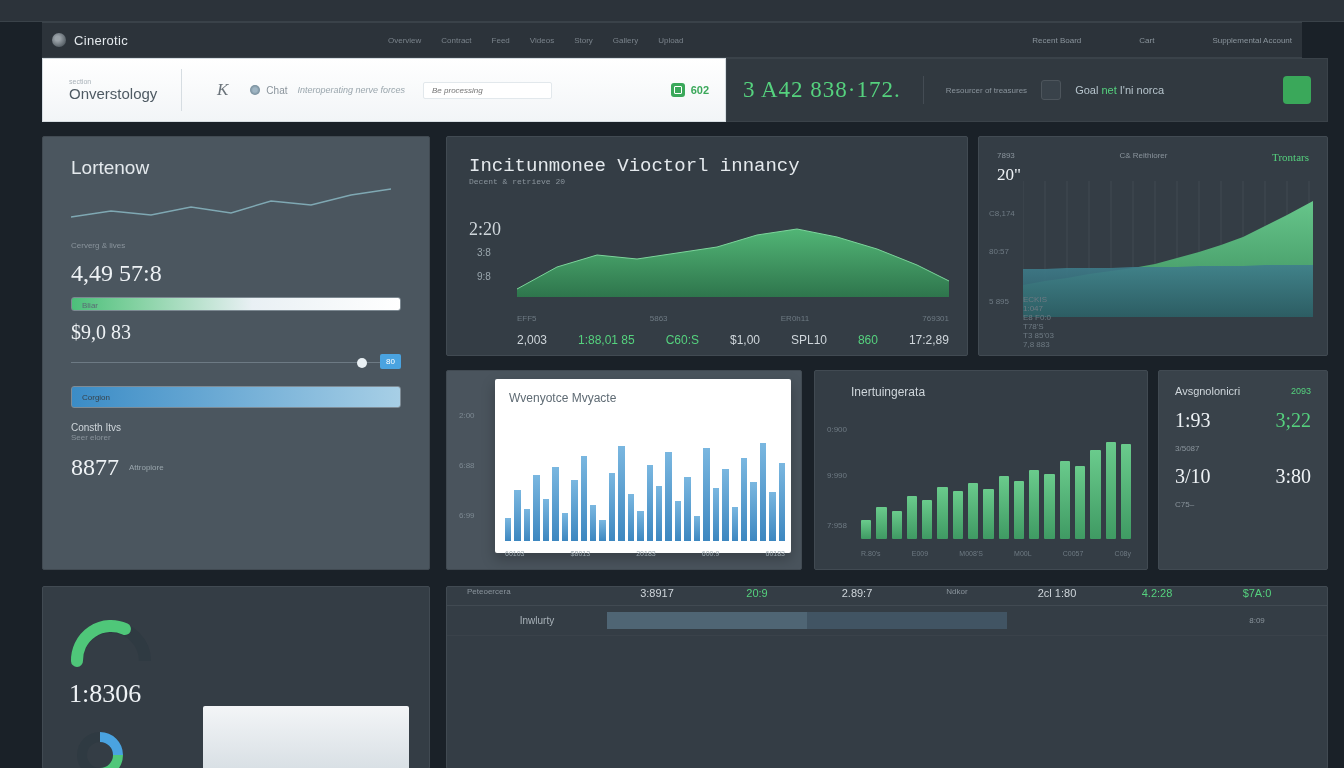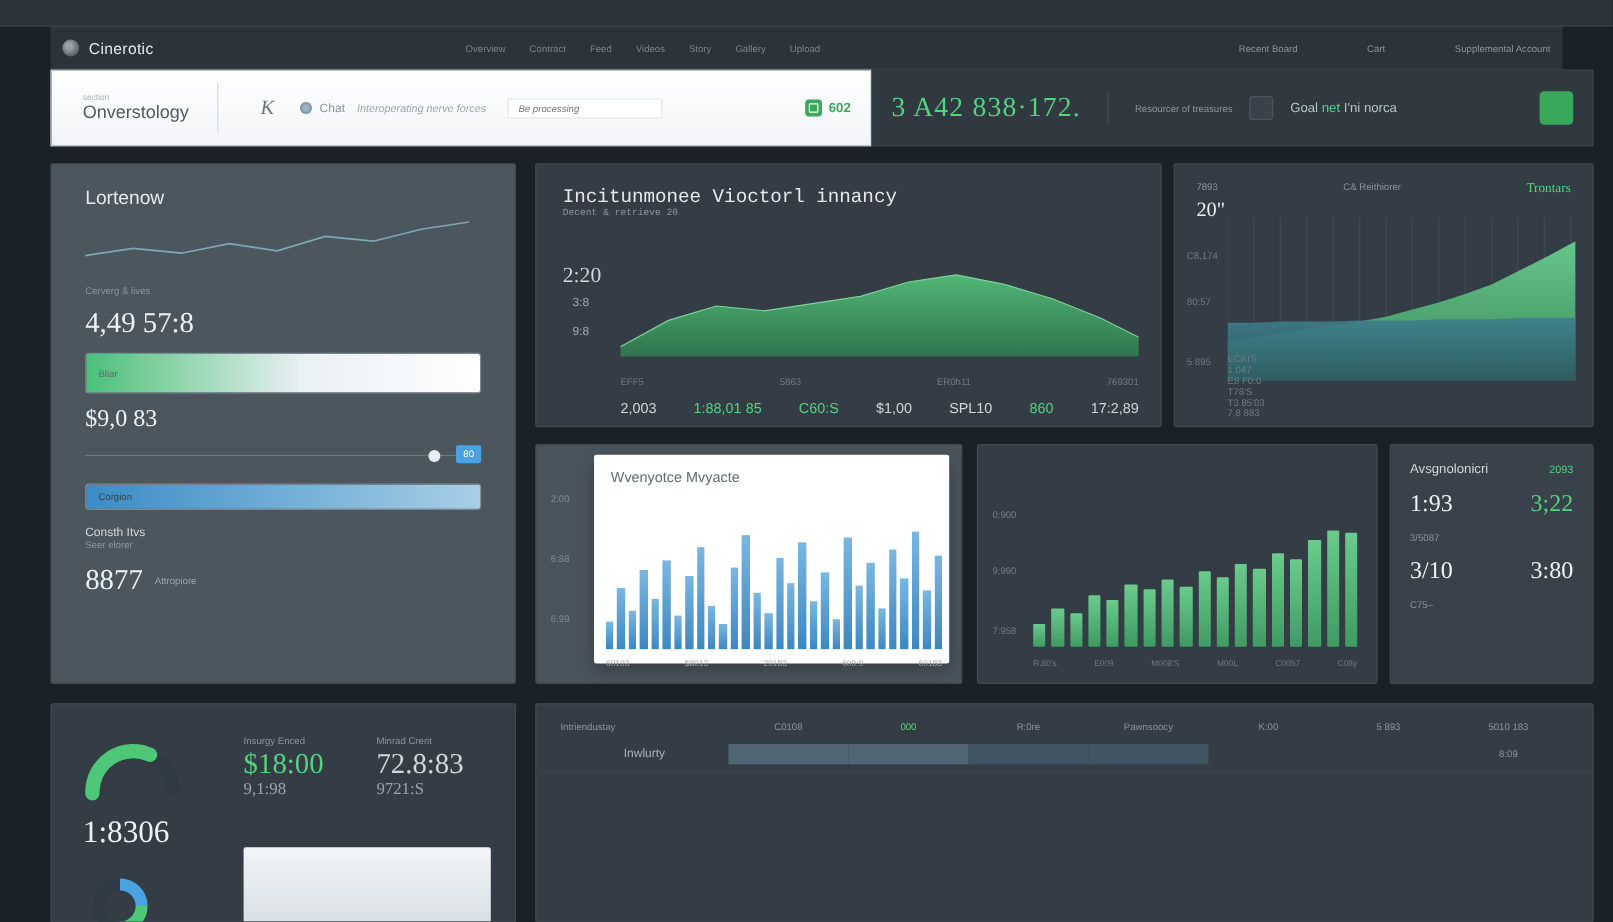--- a/index.html
+++ b/index.html
@@ -106,33 +106,33 @@
   
   .stage { position:absolute; left:42px; right:16px; top:136px; bottom:0;}
   .card {
     position:absolute;
     background:#343d45;
     border:1px solid #414a52;
     border-radius:2px;
     overflow:hidden;
   }
   .light { background:#4b565f;}
-  .card h3{font-size:16px;color:#e4e9ed;font-weight:400;}
+  .card h3{font-size:19px;color:#e4e9ed;font-weight:400;}
   .tiny{font-size:8px;color:#8a949c;}
 
   
   #c-side{left:0;top:0;width:388px;height:434px;background:#4b565f;}
   #c-side .pad{padding:20px 28px;}
   #c-side .spark{height:44px;margin:8px 0 6px 0;}
   #c-side .metric{font-family:serif;font-size:24px;color:#eef2f5;margin:10px 0;}
   #c-side .gradbar{
-    height:34px;border-radius:3px;
+    height:14px;border-radius:3px;
     background:linear-gradient(90deg,#4cbf7a 0%,#7fd09e 18%,#e9f0f4 55%,#ffffff 100%);
     border:1px solid #7c8891; margin:6px 0 10px 0;
-    font-size:8px;color:#5a6a74;display:flex;align-items:center;padding-left:10px;
+    font-size:8px;color:#5a6a74;display:flex;align-items:flex-end;padding-left:10px;
   }
   #c-side .prog-wrap{position:relative;height:18px;margin:10px 0 4px 0;}
   #c-side .prog-line{position:absolute;top:8px;left:0;right:0;height:1px;background:#6d7a84;}
   #c-side .prog-dot{position:absolute;right:34px;top:4px;width:10px;height:10px;border-radius:50%;background:#e9f0f4;}
   #c-side .prog-end{
     position:absolute;right:0;top:0;background:#4aa3e0;color:#fff;font-size:8px;
     padding:3px 6px;border-radius:2px;
   }
   #c-side .bluebar{
     height:22px;border-radius:3px;margin:14px 0;
@@ -436,20 +436,21 @@
     <div class="xrow">
       <span>60103</span>
         <span>$8013</span>
       <span>20183</span>
         <span>600:9</span>
       <span>60183</span>
     </div>
   </div>
 
   <div id="c-bar2" class="card">
+    <h4>Inertuingerata</h4>
     <div class="yl" style="top:54px">0:900</div>
     <div class="yl" style="top:100px">9:990</div>
     <div class="yl" style="top:150px">7:958</div>
     <div class="bars" id="bars-green">
         <div style="height: 18%;"></div>
         <div style="height: 30%;"></div>
         <div style="height: 26%;"></div>
         <div style="height: 40%;"></div>
         <div style="height: 36%;"></div>
         <div style="height: 48%;"></div>
@@ -500,50 +501,38 @@
         </div>
     </div>
   </div>
 
   <div id="c-gauge" class="card">
     <svg class="g1" width="84" height="60">
       <path d="M8 50 A34 34 0 0 1 76 50" fill="none" stroke="#2f3a42" stroke-width="12"></path>
       <path d="M8 50 A34 34 0 0 1 56 18" fill="none" stroke="#4fc779" stroke-width="12" stroke-linecap="round"></path>
     </svg>
     <div class="gtxt">1:8306</div>
-    <div class="cols">
-      <div class="col">
-        <div class="lbl">Insurgy Enced</div>
-        <div class="v">$18:00</div>
-        <div class="sub">9,1:98</div>
-      </div>
-      <div class="col">
-        <div class="lbl">Minrad Crerit</div>
-        <div class="v w">72.8:83</div>
-        <div class="sub">9721:S</div>
-      </div>
-    </div>
     <div class="rbar"></div>
     <svg class="donut" width="54" height="54">
       <circle cx="27" cy="27" r="18" fill="none" stroke="#2f3a42" stroke-width="10"></circle>
       <path d="M27 9 A18 18 0 0 1 45 27" fill="none" stroke="#4aa3e0" stroke-width="10"></path>
       <path d="M45 27 A18 18 0 0 1 27 45" fill="none" stroke="#4fc779" stroke-width="10"></path>
     </svg>
   </div>
 
   <div id="c-table" class="card">
-    <div class="thead">
-      <div>Intriendustay</div>
-        <div>C0108</div>
-      <div style="color:#55d27e">000</div>
-        <div>R:0re</div>
-      <div>Pawnsoocy</div>
-        <div>K:00</div>
-      <div>5 893</div>
-        <div>5010 183</div>
+    <div class="tsub">
+      <div>Peteoercera</div>
+        <div>3:8917</div>
+      <div class="g">20:9</div>
+        <div>2.89:7</div>
+      <div style="font-size:8px;color:#8a949c">Ndkor</div>
+        <div>2cl 1:80</div>
+      <div class="g">4.2:28</div>
+        <div class="g">$7A:0</div>
     </div>
     <div class="trow">
       <div>Inwlurty</div>
       <div class="cellblock blkA"></div>
         <div class="cellblock blkA"></div>
       <div class="cellblock blkB"></div>
         <div class="cellblock blkB"></div>
       <div></div>
         <div></div>
         <div style="font-size:8px;color:#8a949c">8:09</div>

